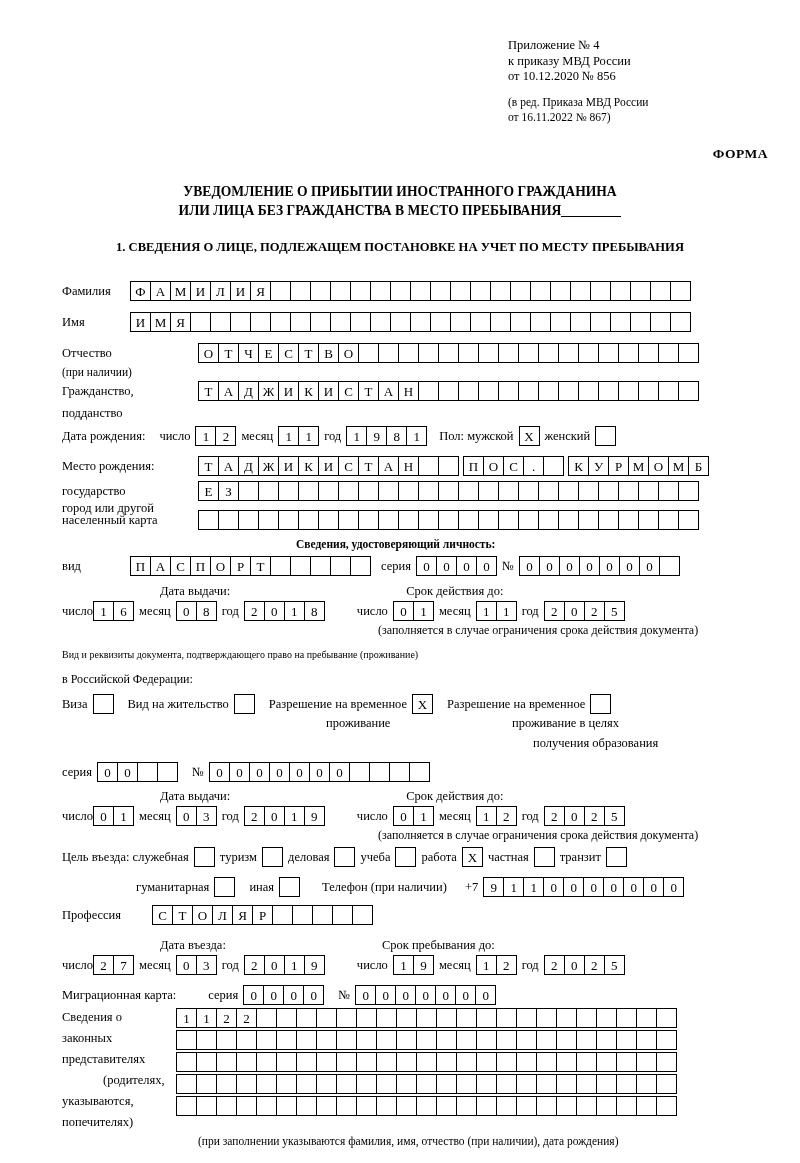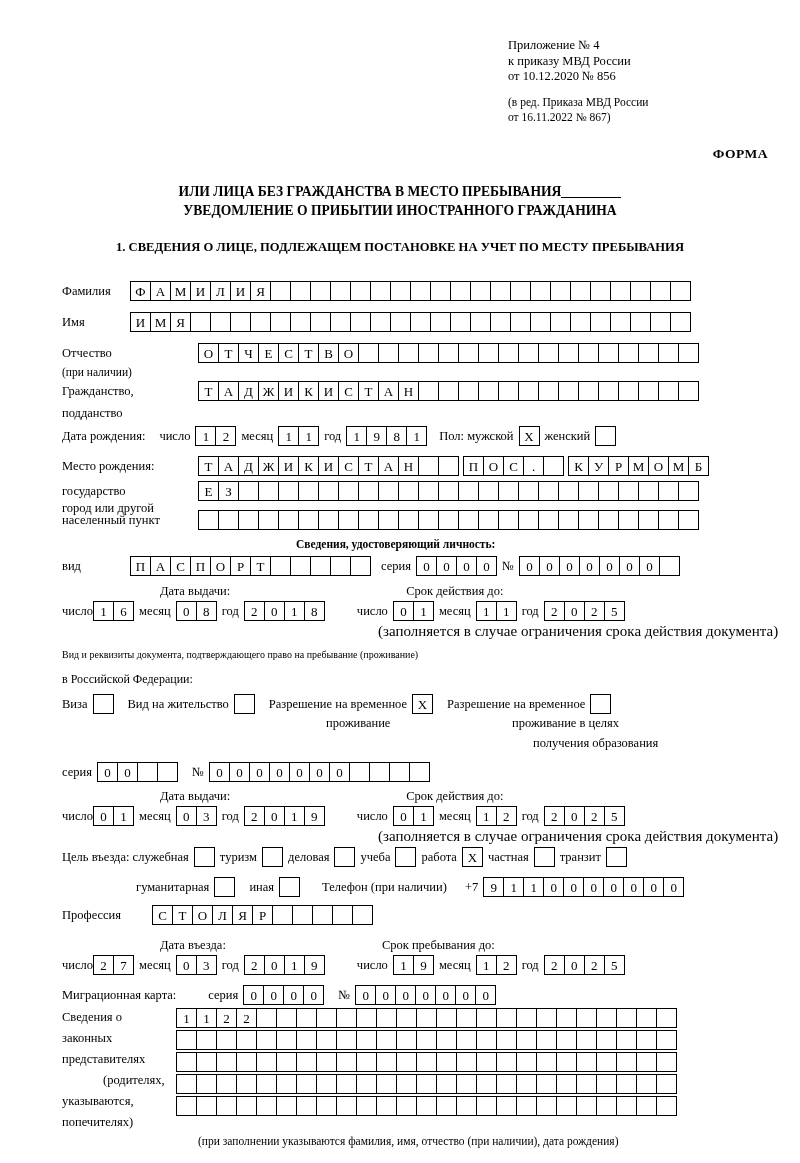--- a/index.html
+++ b/index.html
@@ -89,21 +89,21 @@
     height: 20px;
     border: 1px solid #000;
     box-sizing: border-box;
     text-align: center;
     font-size: 13px;
     line-height: 19px;
     display: inline-block;
     vertical-align: middle;
     background: #fff;
   }
-  .note { font-size: 15px; }
+  .note { font-size: 12px; }
   .bold { font-weight: bold; }
   .mt { margin-left: 5px; }
 </style>
 </head>
 <body>
 
 <div class="page">
 
   <div class="hdr">
     <div>Приложение № 4</div>
@@ -111,22 +111,22 @@
     <div>от 10.12.2020 № 856</div>
     <div class="grp2">
       <div>(в ред. Приказа МВД России</div>
       <div>от 16.11.2022 № 867)</div>
     </div>
   </div>
 
   <div class="forma">ФОРМА</div>
 
   <div class="title">
+    <div>УВЕДОМЛЕНИЕ О ПРИБЫТИИ ИНОСТРАННОГО ГРАЖДАНИНА</div>
     <div><span>ИЛИ ЛИЦА БЕЗ ГРАЖДАНСТВА В МЕСТО ПРЕБЫВАНИЯ</span><span class="u"></span></div>
-    <div>УВЕДОМЛЕНИЕ О ПРИБЫТИИ ИНОСТРАННОГО ГРАЖДАНИНА</div>
   </div>
 
   <div class="section1">1. СВЕДЕНИЯ О ЛИЦЕ, ПОДЛЕЖАЩЕМ ПОСТАНОВКЕ НА УЧЕТ ПО МЕСТУ ПРЕБЫВАНИЯ</div>
 
   <div class="row" style="top:281px; left:62px;">
     <span class="lbl" style="width:68px; display:inline-block;">Фамилия</span>
     <span class="boxes">
         <span class="bx">Ф</span>
         <span class="bx">А</span>
         <span class="bx">М</span>
@@ -346,21 +346,21 @@
         <span class="bx"></span>
         <span class="bx"></span>
         <span class="bx"></span>
         <span class="bx"></span>
       </span>
   </div>
   <div class="row" style="top:501px; left:62px;">
     <span class="lbl">город или другой</span>
   </div>
   <div class="row" style="top:510px; left:62px;">
-    <span class="lbl" style="width:136px; display:inline-block;">населенный пункт</span>
+    <span class="lbl" style="width:136px; display:inline-block;">населенный карта</span>
     <span class="boxes">
         <span class="bx"></span>
         <span class="bx"></span>
         <span class="bx"></span>
         <span class="bx"></span>
         <span class="bx"></span>
         <span class="bx"></span>
         <span class="bx"></span>
         <span class="bx"></span>
         <span class="bx"></span>

